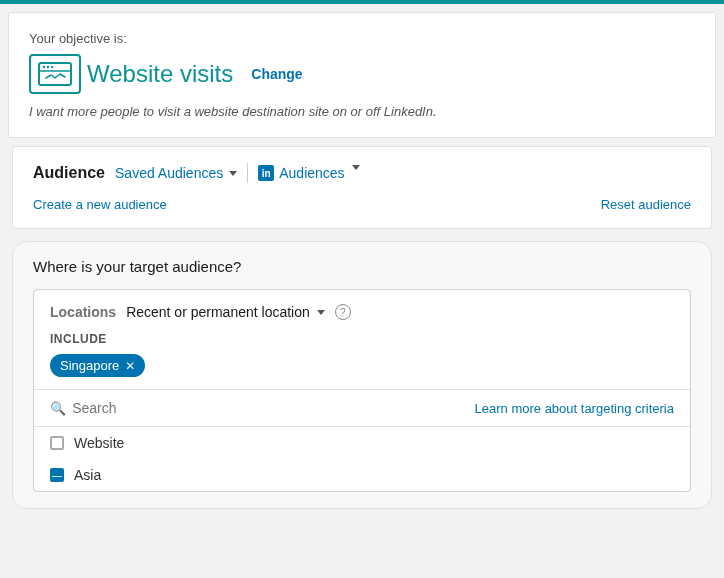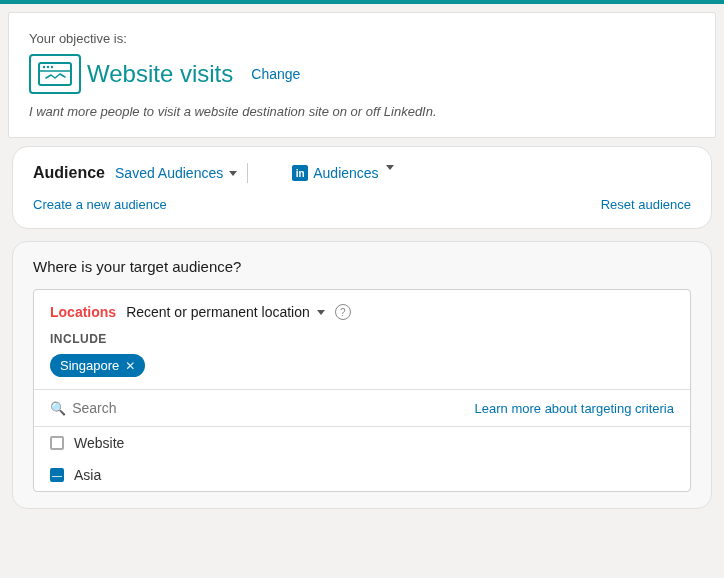--- a/index.html
+++ b/index.html
@@ -50,35 +50,35 @@
 
     .objective-title {
       font-size: 24px;
       color: #0a9396;
       font-weight: 300;
     }
 
     .change-link {
       color: #0073b1;
       font-size: 14px;
-      font-weight: 400;
+      font-weight: 700;
       cursor: pointer;
       margin-left: 10px;
     }
 
     .objective-description {
       font-style: italic;
       color: #555;
       font-size: 13px;
     }
 
     .audience-card {
       background: #fff;
       margin: 0 12px 12px 12px;
-      border-radius: 16px;
+      border-radius: 4px;
       border: 1px solid #e0e0e0;
       padding: 16px 20px;
     }
 
     .audience-header {
       display: flex;
       align-items: center;
       gap: 10px;
       margin-bottom: 14px;
     }
@@ -109,21 +109,20 @@
 
     .linkedin-audiences-btn {
       color: #0073b1;
       font-size: 14px;
       cursor: pointer;
       display: flex;
       gap: 5px;
       border: none;
       background: none;
       padding: 0;
-      margin-left: 34px;
     }
 
     .linkedin-logo {
       width: 16px;
       height: 16px;
       background: #0073b1;
       border-radius: 2px;
       display: flex;
       align-items: center;
       justify-content: center;
@@ -173,21 +172,21 @@
 
     .location-row {
       display: flex;
       align-items: center;
       gap: 10px;
       margin-bottom: 12px;
     }
 
     .location-label {
       font-weight: 600;
-      color: #ef4444;
+      color: #737373;
       font-size: 14px;
     }
 
     .location-dropdown {
       display: flex;
       align-items: center;
       gap: 5px;
       color: #1a1a1a;
       cursor: pointer;
       font-size: 14px;

